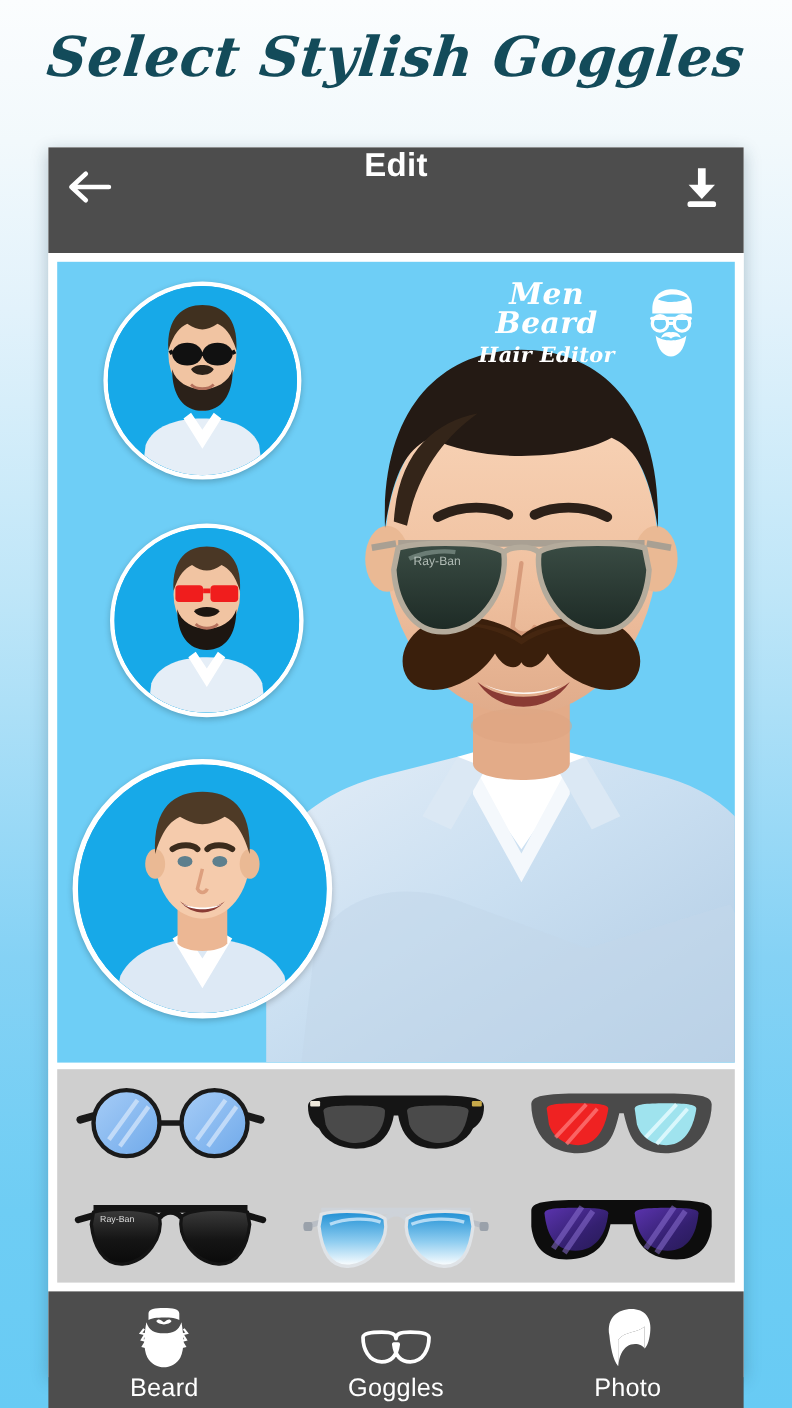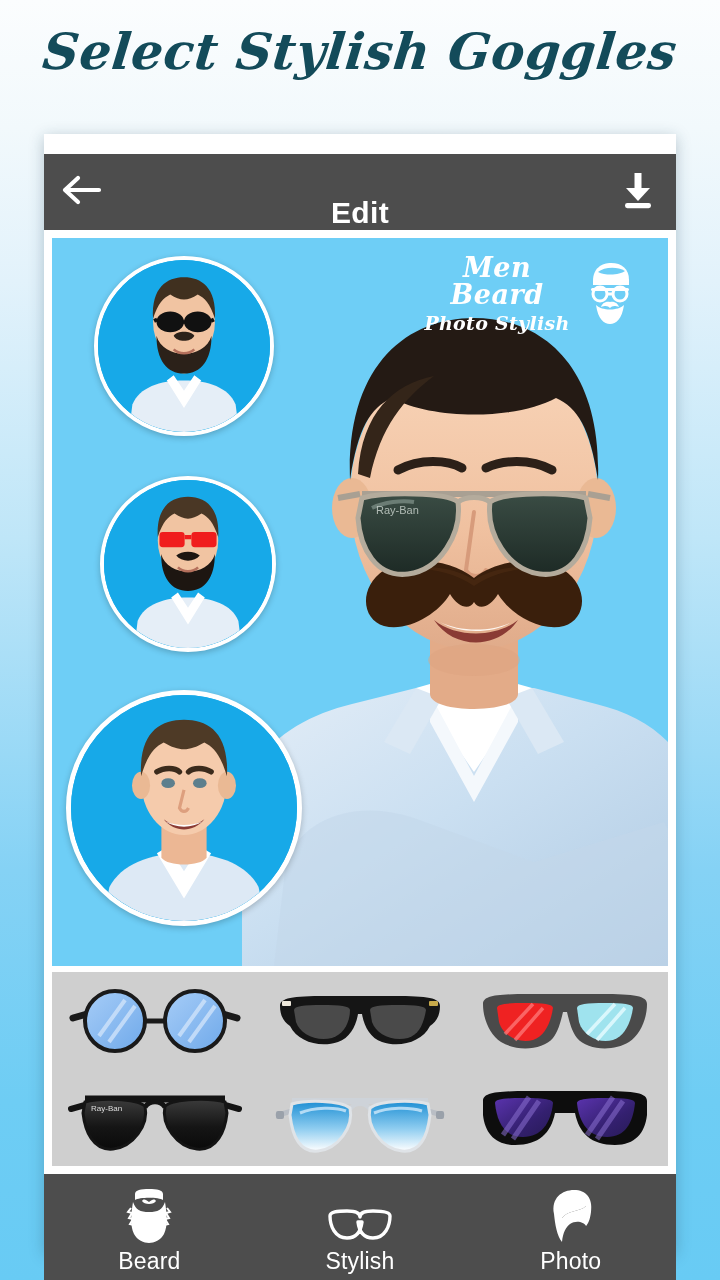--- a/index.html
+++ b/index.html
@@ -24,22 +24,22 @@
 
   
   .app-frame{
     position:absolute;left:44px;top:134px;width:632px;height:1118px;
     box-shadow:0 3px 14px rgba(30,60,80,.28);
     background:#fff;
   }
 
   
   .toolbar{
-    position:relative;height:76px;background:#4d4d4d;
-    display:flex;align-items:flex-end;margin-top:20px;
+    position:relative;height:96px;background:#4d4d4d;
+    display:flex;align-items:flex-start;
   }
   .tb-back{
     width:76px;height:76px;display:flex;align-items:center;justify-content:center;
     cursor:pointer;
   }
   .tb-title{
     flex:1;text-align:center;color:#fff;font-size:30px;font-weight:700;
     letter-spacing:.3px;
   }
   .tb-save{
@@ -201,21 +201,21 @@
           <path d="M352 196 C328 190 268 190 256 200 C252 232 274 268 306 272 C338 276 354 246 356 216 Z" fill="url(#lensG)" stroke="#b4ab9c" stroke-width="5"></path>
           <path d="M224 200 C232 194 248 194 256 200" stroke="#b4ab9c" stroke-width="5" fill="none"></path>
           <path d="M138 206 C150 200 168 198 180 200" stroke="#8ea097" stroke-width="4" fill="none" opacity=".6"></path>
           <text x="142" y="212" font-size="11" fill="#cfd8d2" font-family="'Liberation Sans',sans-serif" opacity=".8">Ray-Ban</text>
         </g>
       </svg>
 
       <div class="logo">
         <div class="logo-text">
           <div class="logo-l1">Men Beard</div>
-          <div class="logo-l2">Photo Stylish</div>
+          <div class="logo-l2">Hair Editor</div>
         </div>
         <svg class="logo-mark" viewBox="0 0 52 64">
           <path d="M9 20 C9 7 18 2 27 2 C38 2 45 8 45 19 L45 24 L9 24 Z" fill="#fff"></path>
           <path d="M14 11 C20 6 33 5 41 10 C36 14 22 15 14 11 Z" fill="#6ecef6"></path>
           <rect x="7" y="27" width="38" height="3" rx="1.5" fill="#fff"></rect>
           <circle cx="16" cy="33" r="7" fill="none" stroke="#fff" stroke-width="3"></circle>
           <circle cx="36" cy="33" r="7" fill="none" stroke="#fff" stroke-width="3"></circle>
           <path d="M23 33 L29 33" stroke="#fff" stroke-width="3"></path>
           <path d="M26 41 C21 40 18 43 17 46 C22 44 24 45 26 47 C28 45 30 44 35 46 C34 43 31 40 26 41 Z" fill="#fff"></path>
           <path d="M12 44 C14 58 20 63 26 63 C32 63 38 58 40 44 C34 50 18 50 12 44 Z" fill="#fff"></path>
@@ -392,21 +392,21 @@
       </div>
       <div class="nav-label">Beard</div>
     </div>
 
     <div class="nav-item">
       <div class="nav-icon">
         <svg width="66" height="36" viewBox="0 0 66 36">
           <path d="M3 8 C3 4 10 3 20 3 C30 3 33 5 33 9 C33 5 36 3 46 3 C56 3 63 4 63 8 C63 18 58 30 46 30 C35 30 32 22 31 14 L35 14 C34 22 31 30 20 30 C8 30 3 18 3 8 Z" fill="none" stroke="#fff" stroke-width="3.4" stroke-linejoin="round"></path>
         </svg>
       </div>
-      <div class="nav-label">Stylish</div>
+      <div class="nav-label">Goggles</div>
     </div>
 
     <div class="nav-item">
       <div class="nav-icon">
         <svg width="50" height="56" viewBox="0 0 50 56">
           <path d="M8 26 C5 10 16 2 28 2 C40 2 47 10 45 24 C44 32 42 36 40 38 L40 18 C34 24 22 22 16 30 L16 54 C11 48 9 36 8 26 Z" fill="#fff"></path>
           <path d="M16 30 C22 22 34 24 40 18 L40 38 C38 34 30 32 24 36 C20 39 17 44 16 54 Z" fill="#fff"></path>
         </svg>
       </div>
       <div class="nav-label">Photo</div>

